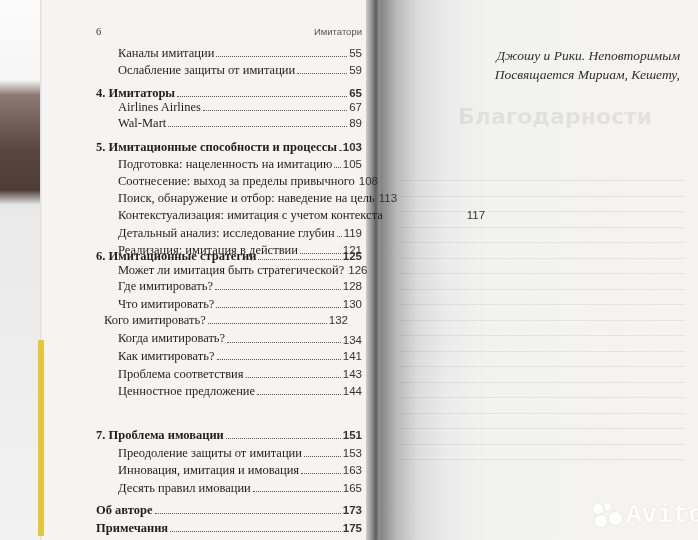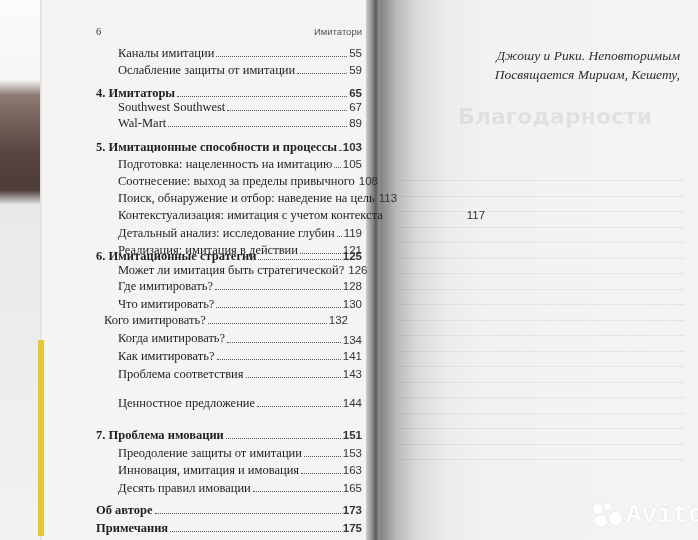--- a/index.html
+++ b/index.html
@@ -80,21 +80,21 @@
       <span class="lbl">Ослабление защиты от имитации</span>
       <span class="dots"></span>
       <span class="pg">59</span>
     </div>
     <div class="toc-row chapter" style="left: 96px; width: 266px; top: 86px;">
       <span class="lbl">4.  Имитаторы</span>
       <span class="dots"></span>
       <span class="pg">65</span>
     </div>
     <div class="toc-row" style="left: 118px; width: 244px; top: 100px;">
-      <span class="lbl">Southwest Southwest</span>
+      <span class="lbl">Airlines Airlines</span>
       <span class="dots"></span>
       <span class="pg">67</span>
     </div>
     <div class="toc-row" style="left: 118px; width: 244px; top: 116px;">
       <span class="lbl">Wal-Mart</span>
       <span class="dots"></span>
       <span class="pg">89</span>
     </div>
     <div class="toc-row chapter" style="left: 96px; width: 266px; top: 140px;">
       <span class="lbl">5.  Имитационные способности и процессы</span>
@@ -164,21 +164,21 @@
     <div class="toc-row" style="left: 118px; width: 244px; top: 349px;">
       <span class="lbl">Как имитировать?</span>
       <span class="dots"></span>
       <span class="pg">141</span>
     </div>
     <div class="toc-row" style="left: 118px; width: 244px; top: 367px;">
       <span class="lbl">Проблема соответствия</span>
       <span class="dots"></span>
       <span class="pg">143</span>
     </div>
-    <div class="toc-row" style="left: 118px; width: 244px; top: 396px;">
+    <div class="toc-row" style="left: 118px; width: 244px; top: 384px;">
       <span class="lbl">Ценностное предложение</span>
       <span class="dots"></span>
       <span class="pg">144</span>
     </div>
     <div class="toc-row chapter" style="left: 96px; width: 266px; top: 428px;">
       <span class="lbl">7.  Проблема имовации</span>
       <span class="dots"></span>
       <span class="pg">151</span>
     </div>
     <div class="toc-row" style="left: 118px; width: 244px; top: 446px;">

